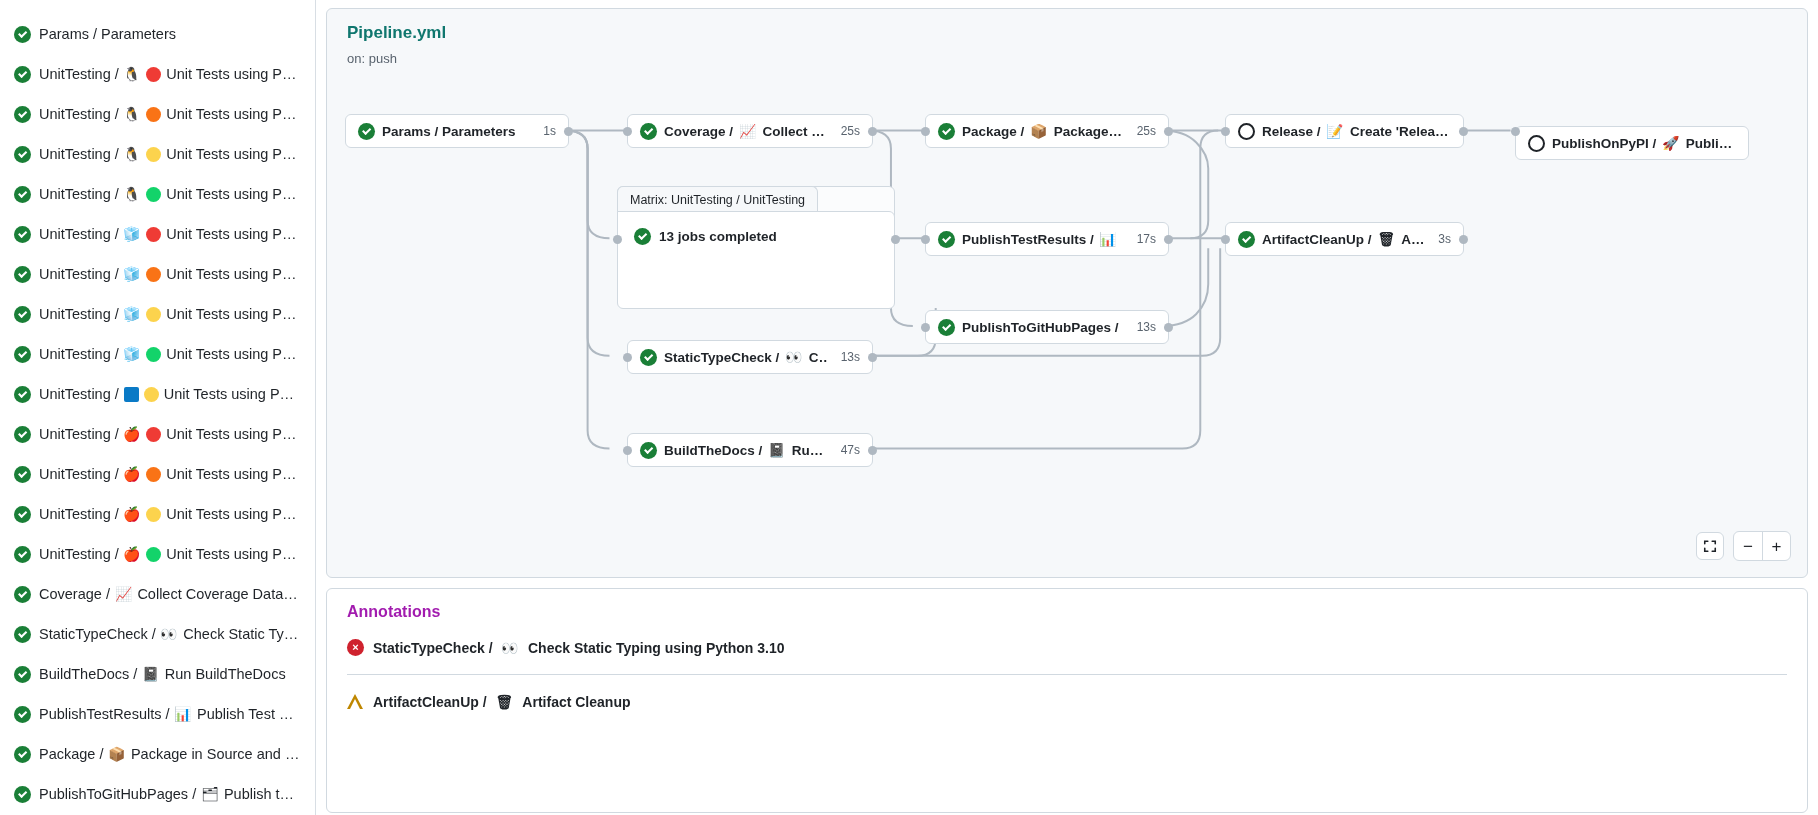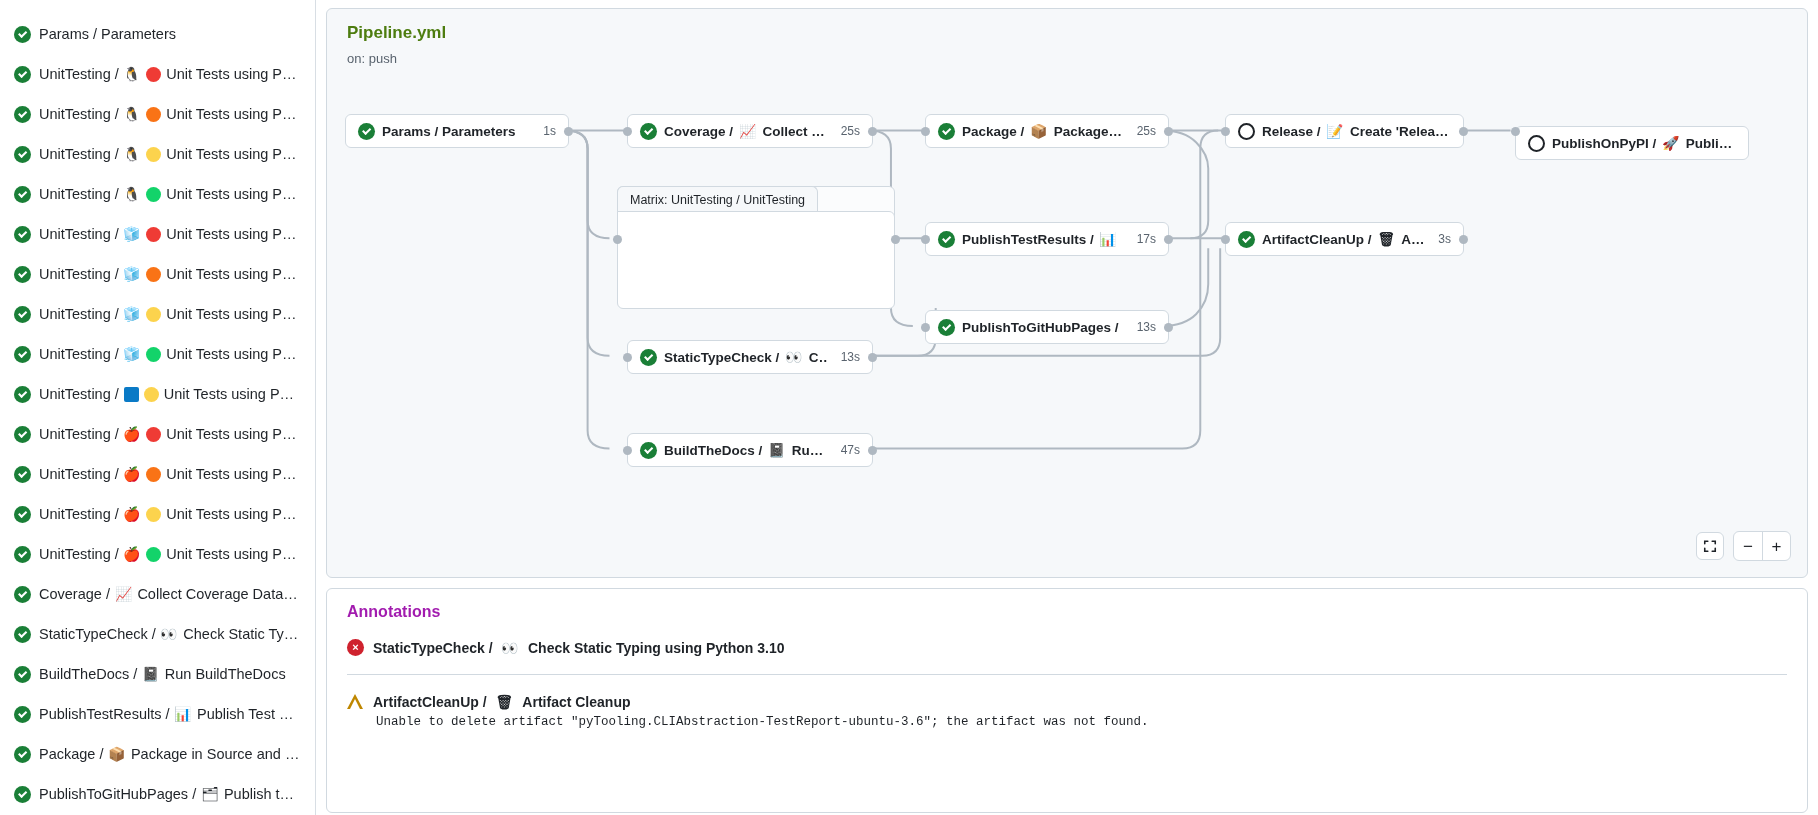--- a/index.html
+++ b/index.html
@@ -108,21 +108,21 @@
     border: 1px solid #d1d9e0;
     border-radius: 6px;
     position: relative;
     overflow: hidden;
   }
   .graph-title {
     position: absolute;
     left: 20px; top: 14px;
     font-size: 17px;
     font-weight: 600;
-    color: #4d7c0f;
+    color: #0f766e;
   }
   .graph-sub {
     position: absolute;
     left: 20px; top: 42px;
     font-size: 13px;
     color: #59636e;
   }
 
   .canvas { position: absolute; inset: 0; }
   svg.edges { position: absolute; left: 0; top: 0; width: 100%; height: 100%; pointer-events: none; }
@@ -604,20 +604,24 @@
             </div>
             <div class="port" style="left: 1184px; top: 118px;"></div>
           </div>
 
         <div class="matrix-group" style="left:290px; top:177px; width:278px; height:55px;">
           <div class="matrix-tab">
             <span>Matrix: UnitTesting / UnitTesting</span>
           </div>
         </div>
         <div class="matrix-body" style="left:290px; top:202px; width:278px; height:98px;">
+          <div class="matrix-jobs">
+            <span class="ico-success"></span>
+            <span>13 jobs completed</span>
+          </div>
         </div>
         <div class="port" style="left:286px; top:226px;"></div>
         <div class="port" style="left:564px; top:226px;"></div>
 
       </div>
 
       <div class="zoom-controls">
         <div class="zc-btn">
           <svg width="14" height="14" viewBox="0 0 16 16" fill="none" stroke="#1f2328" stroke-width="1.8" stroke-linecap="round">
             <path d="M2 5.5V2.5H5.5"></path>
@@ -644,19 +648,18 @@
               <span>Check Static Typing using Python 3.10</span>
             </div>
           </div>
           <div class="ann-row">
             <div class="ann-head">
               <span class="warn-tri"></span>
               <span>ArtifactCleanUp /</span>
               <span class="emoji">🗑</span>
               <span>Artifact Cleanup</span>
             </div>
-            <div class="ann-msg">Unable to delete artifact "pyTooling.CLIAbstraction-TestReport-ubuntu-3.6"; the artifact was not found.</div>
           </div>
         </div>
     </div>
 
   </div>
 </div>
 
 </body></html>

